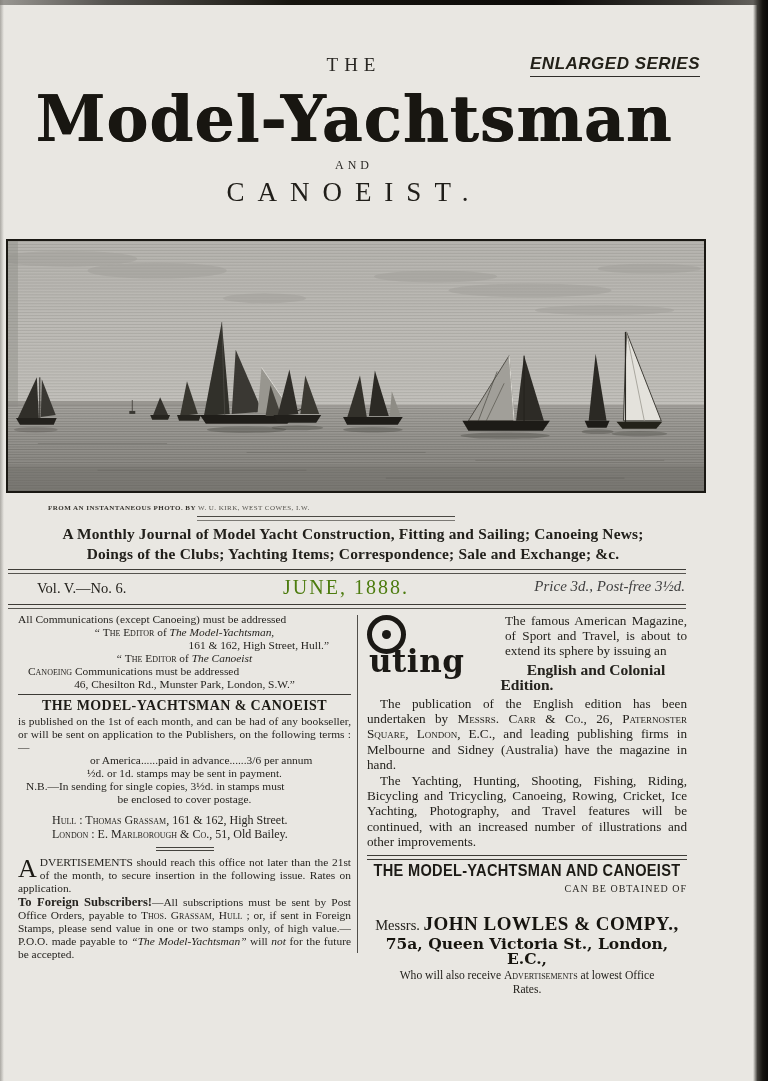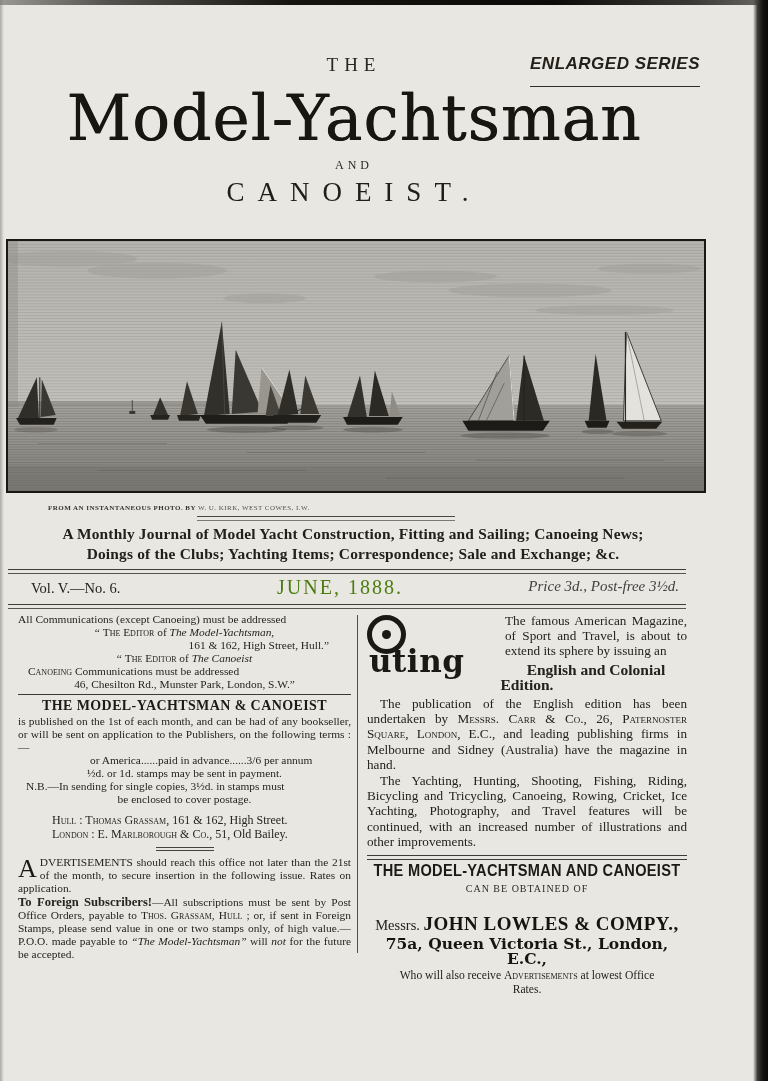--- a/index.html
+++ b/index.html
@@ -12,43 +12,43 @@
   .edge-right{position:absolute;right:0;top:0;width:15px;height:1081px;
     background:linear-gradient(90deg,rgba(60,58,54,0) 0%,#3f3d38 30%,#15130f 65%,#0a0908 100%);}
   .edge-left{position:absolute;left:0;top:0;width:4px;height:1081px;
     background:linear-gradient(90deg,rgba(120,118,112,.55),rgba(120,118,112,0));}
   
   .mast{position:absolute;left:8px;top:54px;width:692px;text-align:center;}
   .mast-row{position:relative;height:32px;}
   .the{font-size:19px;letter-spacing:6px;color:#2a2824;}
   .series{position:absolute;right:0;top:0;font-family:"Liberation Sans",sans-serif;
     font-style:italic;font-weight:bold;font-size:17px;letter-spacing:.5px;
-    border-bottom:1.5px solid #2f2d29;padding-bottom:12px;color:#232119;}
-  .bigtitle{font-family:"DejaVu Serif",serif;font-weight:normal;font-size:63px;
+    border-bottom:1.5px solid #2f2d29;padding-bottom:2px;color:#232119;}
+  .bigtitle{font-family:"DejaVu Serif",serif;font-weight:bold;font-size:63px;
     letter-spacing:1px;line-height:1.05;color:#181611;text-shadow:.6px 0 #181611;}
   .and{font-size:12px;letter-spacing:4px;margin-top:6px;color:#2a2824;}
   .canoeist{font-size:27px;letter-spacing:13px;margin-top:4px;color:#201e19;}
   
   .engraving{position:absolute;left:6px;top:239px;width:700px;height:254px;
     border:2px solid #1a1813;background:#b9b7b2;box-sizing:border-box;}
   .engraving svg{display:block;width:100%;height:100%;}
   
   .caption{position:absolute;left:48px;top:504px;font-size:7px;letter-spacing:.45px;
     color:#55534d;white-space:nowrap;text-align:right;}
   .caption .cb{font-weight:bold;color:#36342e;}
   .caption-rule{position:absolute;left:197px;top:516px;width:258px;height:3px;
     border-top:1.6px solid #4a4843;border-bottom:1px solid #7b7974;}
   
   .subtitle{position:absolute;left:8px;top:524px;width:690px;text-align:center;
     font-weight:bold;font-size:15.4px;line-height:20px;color:#22201b;letter-spacing:.2px;}
   .rule-dbl{position:absolute;left:8px;width:678px;height:3px;
     border-top:1px solid #3e3c37;border-bottom:1px solid #56544f;}
   #ruleA{top:569px;} #ruleB{top:604px;}
   
-  .issuebar{position:absolute;left:1px;top:576px;width:678px;height:26px;}
+  .issuebar{position:absolute;left:7px;top:576px;width:678px;height:26px;}
   .vol{position:absolute;left:30px;top:4px;font-size:14.5px;color:#24221d;}
   .date{position:absolute;left:0;width:100%;text-align:center;top:0;
     font-size:20px;letter-spacing:2px;color:#4d7c0f;}
   .price{position:absolute;right:0;top:2px;font-style:italic;font-size:15px;color:#404040;}
   
   .cols{position:absolute;left:8px;top:613px;width:678px;height:380px;}
   .divider{position:absolute;left:349px;top:2px;width:1px;height:338px;background:#514f4a;}
   .lcol{position:absolute;left:10px;top:0;width:333px;font-size:11.4px;line-height:12.9px;color:#262420;}
   .rcol{position:absolute;left:359px;top:0;width:320px;font-size:13.2px;line-height:15.2px;color:#24221d;}
   .sc{font-variant:small-caps;}
@@ -73,21 +73,21 @@
   .o-circle{display:inline-block;width:29px;height:29px;border:5.5px solid #1b1915;
     border-radius:50%;position:relative;vertical-align:-10px;}
   .o-dot{position:absolute;left:10px;top:10px;width:9px;height:9px;border-radius:50%;background:#1b1915;}
   .o-rest{font-family:"DejaVu Serif",serif;font-weight:bold;font-size:31px;
     letter-spacing:.5px;color:#1b1915;margin-left:2px;}
   .ed-bold{font-weight:bold;font-size:15.5px;margin:3px 0 4px 0;}
   .rp{ text-indent:13px; margin:0 0 1px 0;}
   .r-rule{height:3px;border-top:1px solid #3e3c37;border-bottom:1px solid #3e3c37;margin:6px 0 4px 0;}
   .ob-head{font-family:"Liberation Sans",sans-serif;font-weight:bold;font-size:14.6px;
     text-align:center;letter-spacing:.3px;color:#1c1a15;transform:scaleY(1.08);}
-  .ob-sub{text-align:center;font-size:10px;letter-spacing:1px;margin-top:2px;color:#2c2a25;font-family:Liberation Serif, serif;}
+  .ob-sub{text-align:right;font-size:10px;letter-spacing:1px;margin-top:2px;color:#2c2a25;font-family:Liberation Serif, serif;}
   .ob-line{text-align:center;margin-top:20px;}
   .ob-messrs{font-size:14.5px;}
   .ob-name{font-size:19px;font-weight:bold;letter-spacing:.5px;color:#16140f;}
   .ob-addr{text-align:center;font-family:"DejaVu Serif",serif;font-weight:bold;
     font-size:15.5px;margin-top:2px;color:#17150f;}
   .ob-who{text-align:center;font-size:11.6px;line-height:13.5px;margin:3px auto 0 auto;width:280px;}
 </style>
 </head>
 <body>
 

